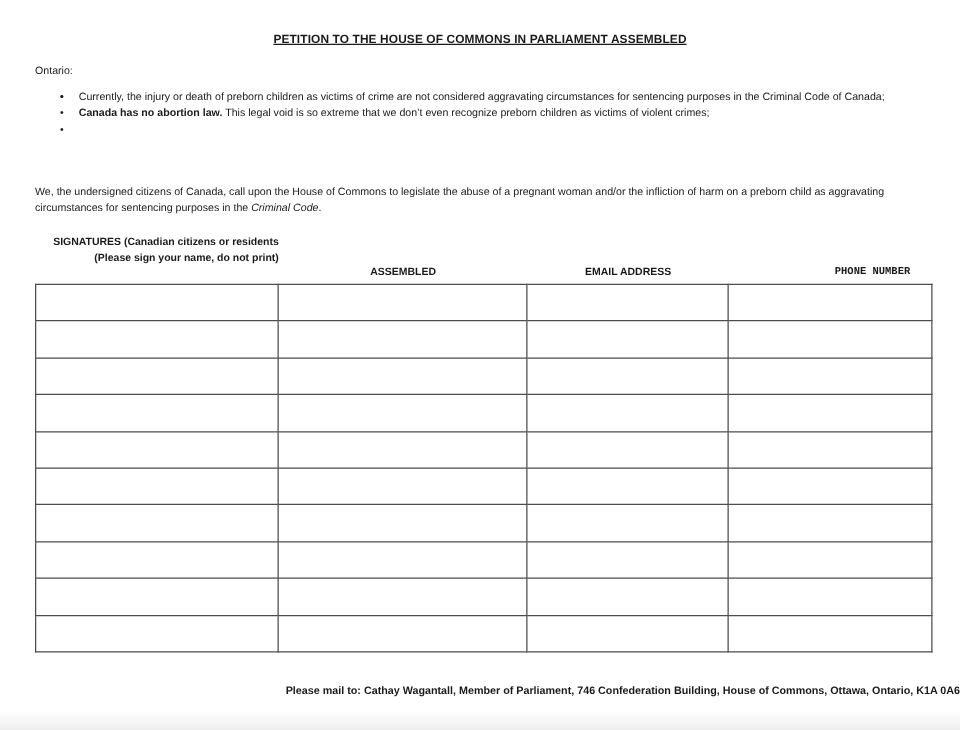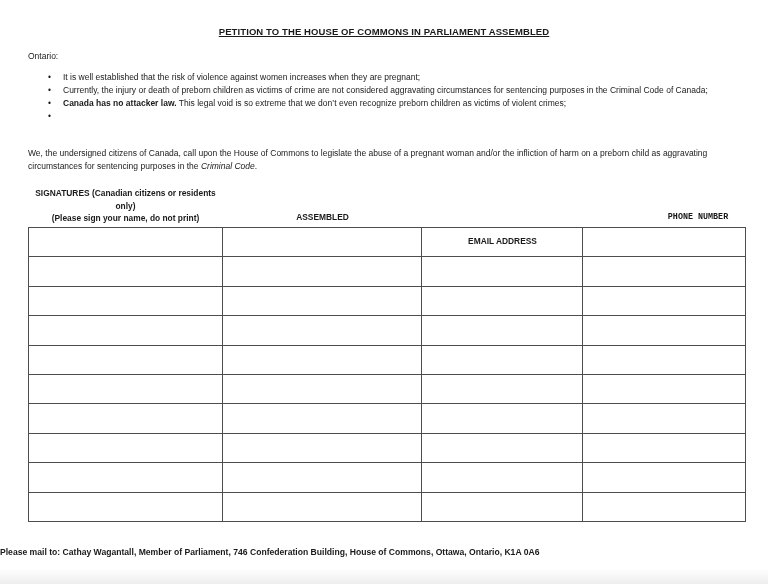--- a/index.html
+++ b/index.html
@@ -34,80 +34,79 @@
   .bullet-glyph { position:absolute; left:0; top:0; }
 
   .clause {
     position:absolute; top:147px; left:28px; width:716px;
     font-size:8.5px; line-height:13px;
   }
   .clause .it { font-style:italic;text-align:right; }
 
   .col-head { position:absolute; font-weight:bold; font-size:8.4px; text-align:center; }
   .sig-head { left:28px; top:187px; width:195px; line-height:12.6px; }
-  .sig-head div { white-space:nowrap; }
+  .sig-head div { white-space:nowrap;text-align:right; }
   .addr-head  { left:223px; top:212px; width:199px; }
-  .email-head { left:422px; top:212px; width:161px;margin-top:24px; }
+  .email-head { left:422px; top:212px; width:161px; }
   .phone-head { left:617px; top:212px; width:162px;font-family:Liberation Mono, monospace; }
 
   table.sig-table {
     position:absolute; left:28px; top:227px;
     width:717px;
     border-collapse:collapse; table-layout:fixed;
   }
   table.sig-table td {
     border:1px solid #4d4d4d;
     height:28.4px;
     padding:0 3px;
     font-size:8.5px;
   }
 
   .mail-footer {
     position:absolute; top:547px; left:0; width:768px;
-    text-align:left;
+    text-align:right;
     font-size:8.6px; font-weight:bold;
   }
 
   .page-edge-shadow {
     position:absolute; bottom:0; left:0; width:768px; height:16px;
     background:linear-gradient(to bottom, rgba(0,0,0,0) 0%, rgba(0,0,0,0.04) 60%, rgba(0,0,0,0.07) 100%);
     pointer-events:none;
   }
 </style>
 </head>
 <body>
 
 <div class="page">
 
   <div class="doc-title">PETITION TO THE HOUSE OF COMMONS IN PARLIAMENT ASSEMBLED</div>
 
   <div class="whereas">Ontario:</div>
 
   <ul class="bullet-list">
     <li>
-      <span class="bullet-glyph">•</span><strong></strong><span>It is well established that the risk of violence against women increases when they are pregnant;</span>
+      <span class="bullet-glyph">•</span><strong></strong>
     </li>
     <li>
       <span class="bullet-glyph">•</span><strong></strong><span>Currently, the injury or death of preborn children as victims of crime are not considered aggravating circumstances for sentencing purposes in the Criminal Code of Canada;</span>
     </li>
     <li>
-      <span class="bullet-glyph">•</span><strong>Canada has no attacker law.</strong><span> This legal void is so extreme that we don’t even recognize preborn children as victims of violent crimes;</span>
+      <span class="bullet-glyph">•</span><strong>Canada has no abortion law.</strong><span> This legal void is so extreme that we don’t even recognize preborn children as victims of violent crimes;</span>
     </li>
     <li>
       <span class="bullet-glyph">•</span><strong></strong>
     </li>
   </ul>
 
   <div class="clause">
     <span>We, the undersigned citizens of Canada, call upon the House of Commons to legislate the abuse of a pregnant woman and/or the infliction of harm on a preborn child as aggravating circumstances for sentencing purposes in the </span><span class="it">Criminal Code</span><span>.</span>
   </div>
 
   <div class="col-head sig-head">
     <div>SIGNATURES (Canadian citizens or residents</div>
-    <div>only)</div>
     <div>(Please sign your name, do not print)</div>
   </div>
   <div class="col-head addr-head">ASSEMBLED</div>
   <div class="col-head email-head">EMAIL ADDRESS</div>
   <div class="col-head phone-head">PHONE NUMBER</div>
 
   <table class="sig-table">
     <colgroup>
       <col style="width:194px">
       <col style="width:199px">

